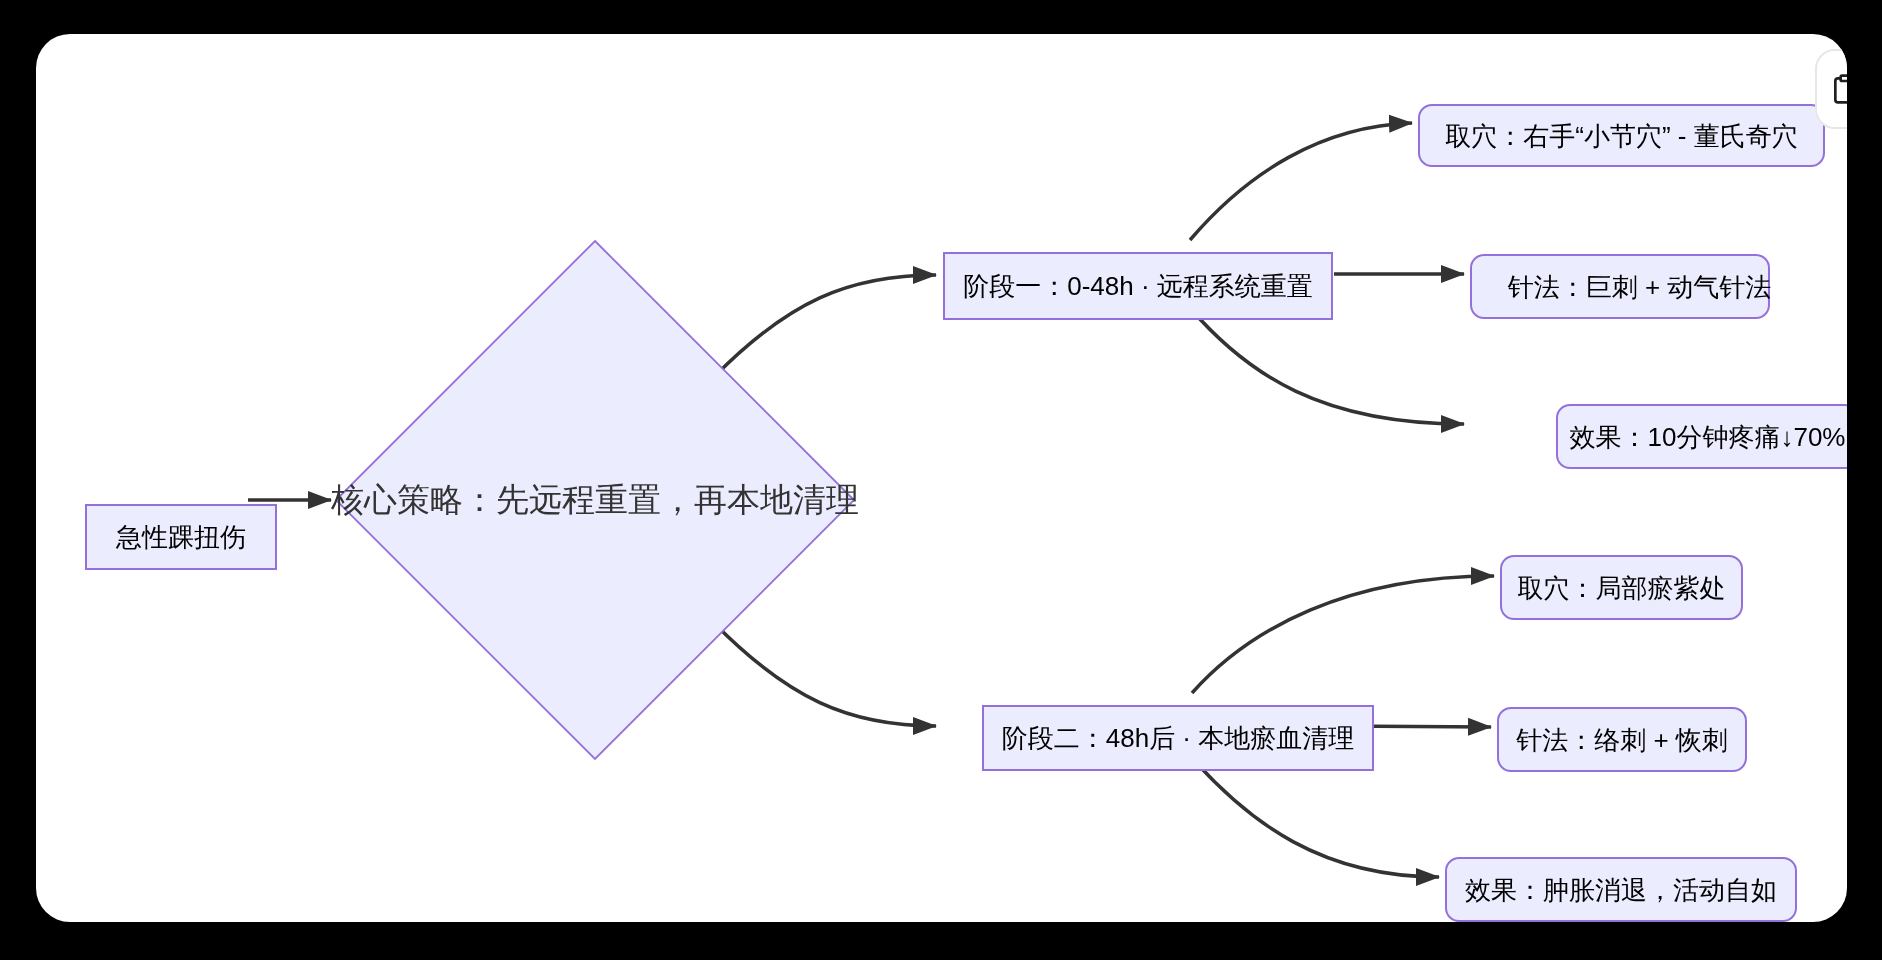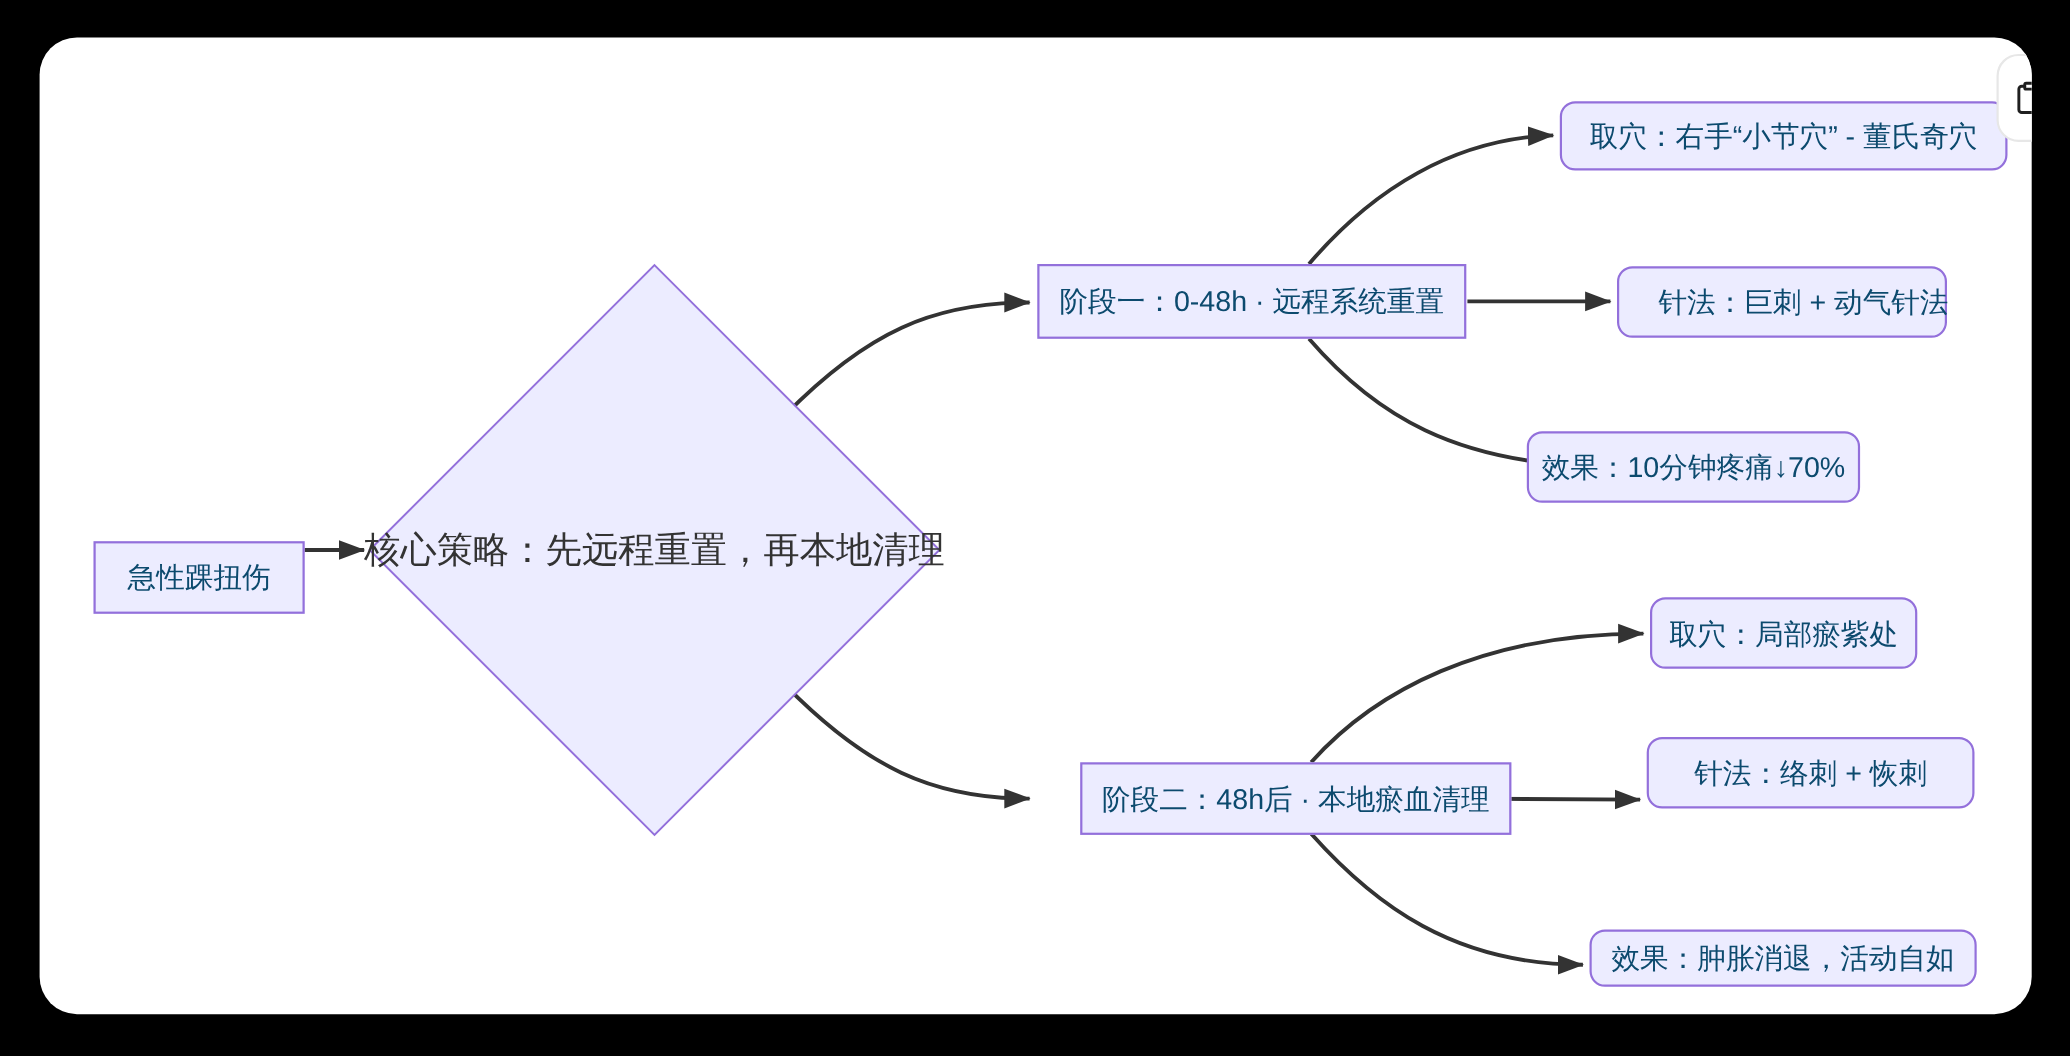--- a/index.html
+++ b/index.html
@@ -34,28 +34,29 @@
     left: 0;
     top: 0;
     width: 1882px;
     height: 960px;
   }
   .node {
     position: absolute;
     box-sizing: border-box;
     background: #ECECFF;
     border: 2px solid #9370DB;
-    color: #0c4a6e;
+    color: #000000;
     font-size: 26px;
     line-height: 1;
     display: flex;
     align-items: center;
     justify-content: center;
     white-space: nowrap;
     z-index: 2;
+    margin-top: 12px;
   }
   .node.rounded { border-radius: 14px; }
   .decision-label {
     position: absolute;
     left: 365px;
     top: 467px;
     width: 460px;
     height: 66px;
     display: flex;
     align-items: center;
@@ -113,29 +114,29 @@
     <div class="node" style="left:85px; top:492px; width:192px; height:66px;">急性踝扭伤</div>
 
     <div class="decision-label">核心策略：先远程重置，再本地清理</div>
 
     <div class="node" style="left:943px; top:240px; width:390px; height:68px;">阶段一：0-48h · 远程系统重置</div>
 
     <div class="node rounded" style="left:1418px; top:92px; width:407px; height:63px;">取穴：右手“小节穴” - 董氏奇穴</div>
 
     <div class="node rounded" style="left:1470px; top:242px; width:300px; height:65px;padding-left:39px;">针法：巨刺 + 动气针法</div>
 
-    <div class="node rounded" style="left:1388px; top:392px; width:303px; height:65px;">效果：10分钟疼痛↓70%</div>
+    <div class="node rounded" style="left:1556px; top:392px; width:303px; height:65px;">效果：10分钟疼痛↓70%</div>
 
     <div class="node" style="left:982px; top:693px; width:392px; height:66px;">阶段二：48h后 · 本地瘀血清理</div>
 
     <div class="node rounded" style="left:1500px; top:543px; width:243px; height:65px;">取穴：局部瘀紫处</div>
 
-    <div class="node rounded" style="left:1497px; top:670px; width:298px; height:65px;">针法：络刺 + 恢刺</div>
+    <div class="node rounded" style="left:1497px; top:695px; width:250px; height:65px;">针法：络刺 + 恢刺</div>
 
-    <div class="node rounded" style="left:1445px; top:845px; width:352px; height:52px;">效果：肿胀消退，活动自如</div>
+    <div class="node rounded" style="left:1445px; top:845px; width:352px; height:65px;">效果：肿胀消退，活动自如</div>
 
     <div class="copy-btn">
       <span>
         <svg width="32" height="34" viewBox="0 0 24 24" fill="none" stroke="#1f1f1f" stroke-width="2" stroke-linecap="round" stroke-linejoin="round">
           <rect width="8" height="4" x="8" y="2" rx="1" ry="1"></rect>
           <path d="M16 4h2a2 2 0 0 1 2 2v14a2 2 0 0 1-2 2H6a2 2 0 0 1-2-2V6a2 2 0 0 1 2-2h2"></path>
         </svg>
       </span>
     </div>
 

